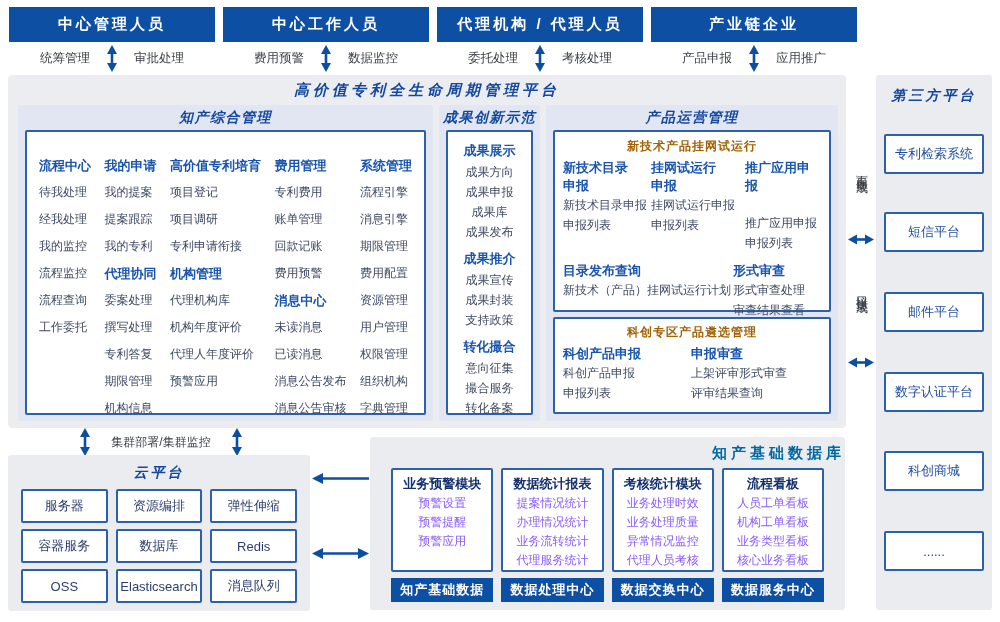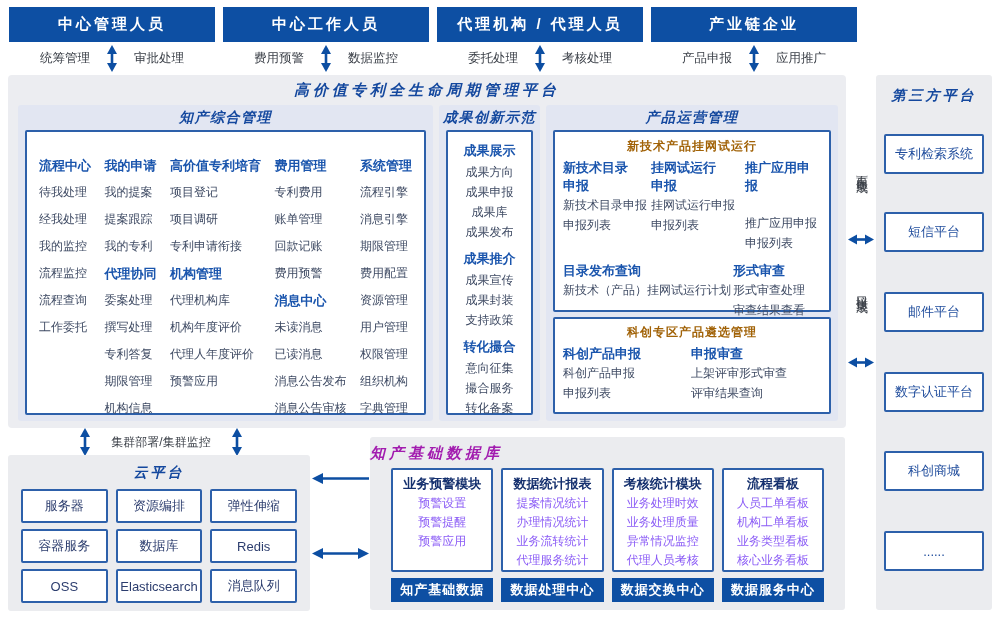--- a/index.html
+++ b/index.html
@@ -68,22 +68,22 @@
   
   .panel-cloud { position:absolute; left:8px; top:455px; width:302px; height:156px; background:#ebecef; border-radius:3px; }
   .cloud-title { text-align:center; font-style:italic; font-weight:bold; font-size:14px; letter-spacing:3px;
                  color:#14489e; line-height:22px; margin-top:6px; }
   .cloud-grid { display:grid; grid-template-columns:repeat(3,1fr); gap:6px 8px; margin:6px 13px 0; }
   .cl-box { background:#fff; border:2px solid #2d60aa; border-radius:2px; height:34px; display:flex; align-items:center;
             justify-content:center; font-size:13px; color:#2c3d6e; }
 
   
   .panel-db { position:absolute; left:370px; top:437px; width:475px; height:173px; background:#ebecef; border-radius:3px; }
-  .db-title { text-align:left; font-style:italic; font-weight:bold; font-size:15px; letter-spacing:4px;
-              color:#a21caf; line-height:21px; margin-top:5px; }
+  .db-title { text-align:right; font-weight:bold; font-size:15px; letter-spacing:4px;
+              color:#0369a1; line-height:21px; margin-top:5px; }
   .db-row { display:flex; gap:8px; margin:5px 21px 0; }
   .db-col { flex:1; display:flex; flex-direction:column; }
   .db-mod { background:#fff; border:2px solid #2d60aa; border-radius:2px; height:104px; text-align:center; }
   .db-h { font-weight:bold; font-size:13px; color:#15306e; line-height:21px; margin-top:3px; white-space:nowrap; }
   .db-itm { font-size:12px; color:#8b5cf6; line-height:19px; white-space:nowrap; }
   .db-footer { height:24px; margin-top:6px; background:#0d4fa3; color:#fff; font-weight:bold; font-size:13px;
                letter-spacing:1px; display:flex; align-items:center; justify-content:center; }
 
   .abs { position:absolute; }
   svg { display:block; }

